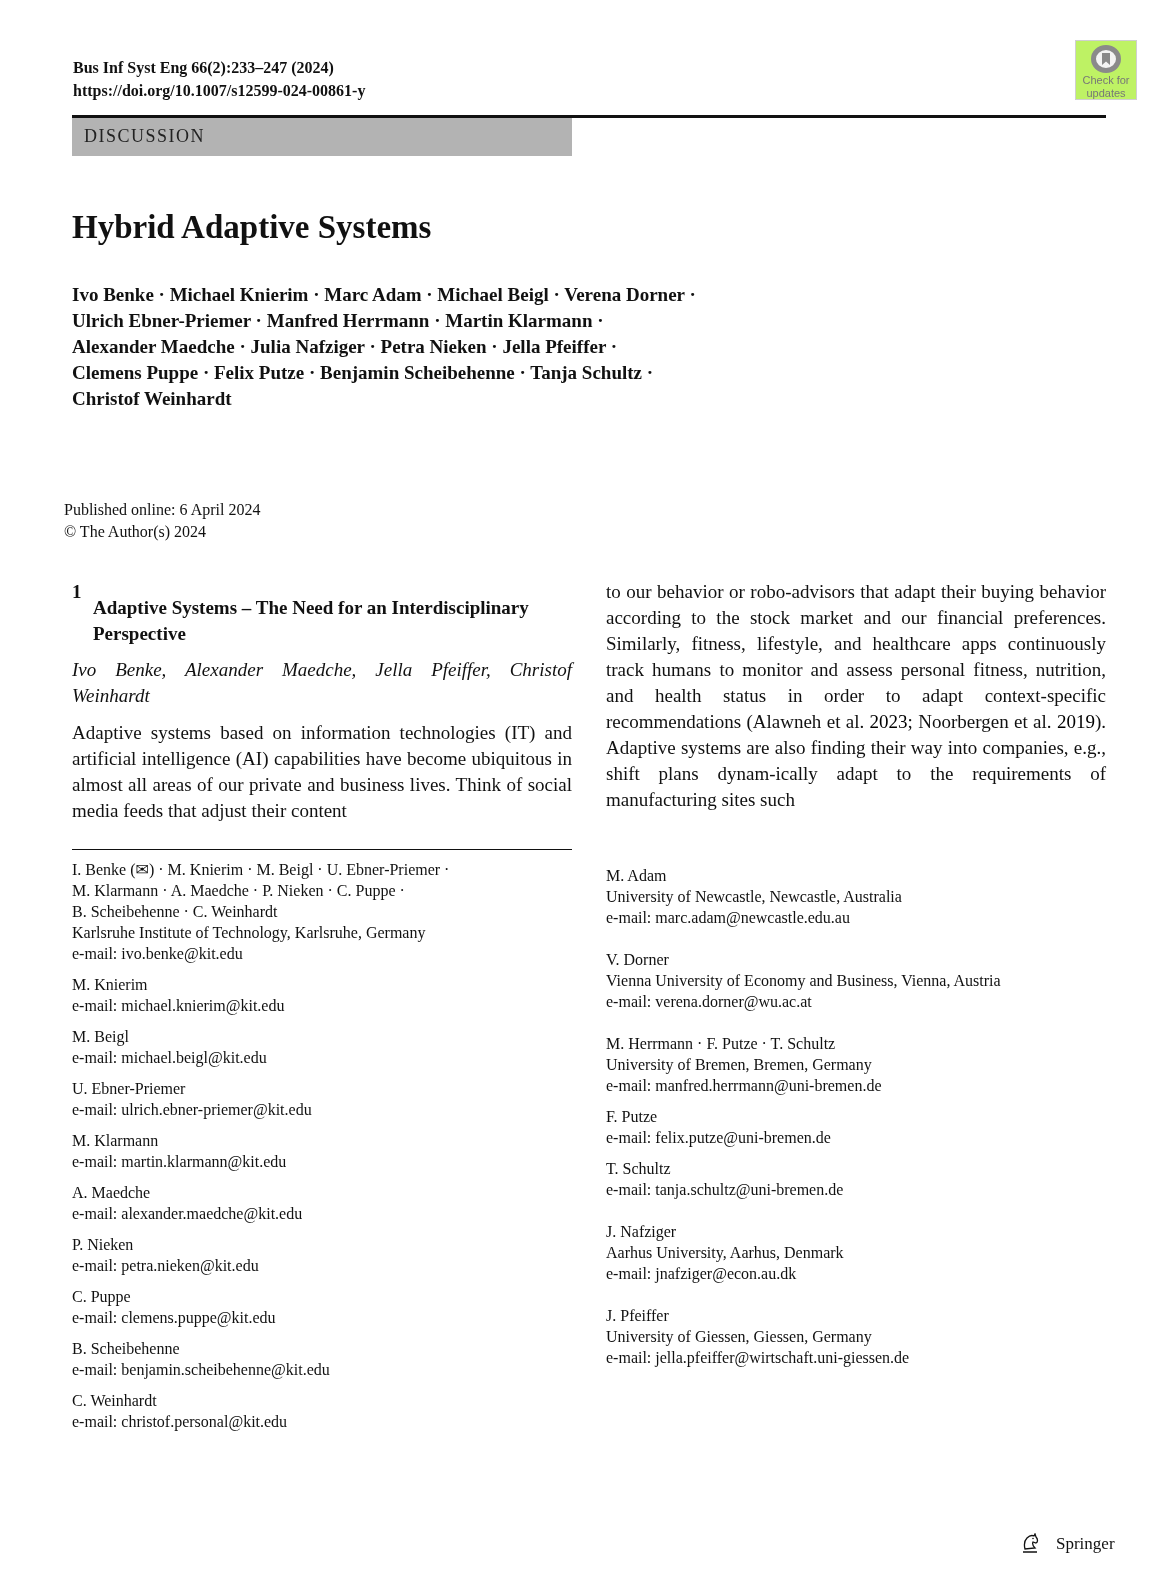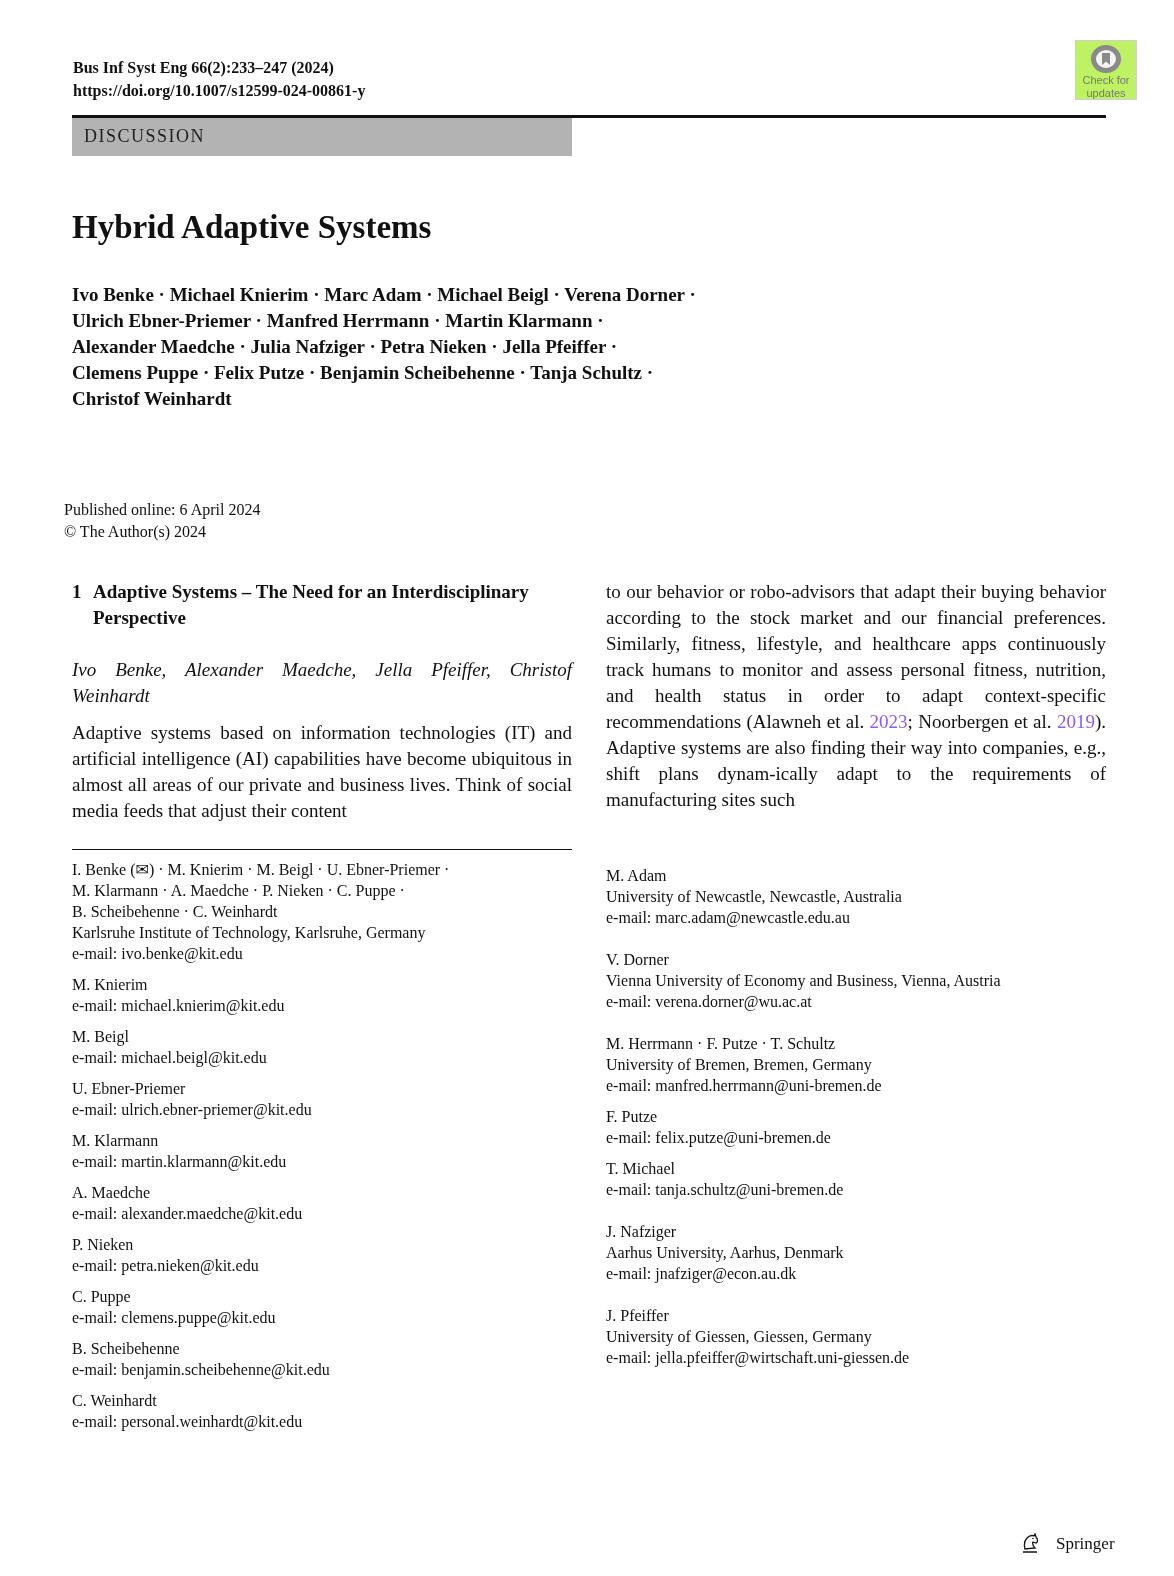--- a/index.html
+++ b/index.html
@@ -22,28 +22,28 @@
   .category-label { left: 84px; top: 126px; font-size: 18px; letter-spacing: 1.5px; color: #222; }
 
   .title { left: 72px; top: 207px; font-size: 33px; font-weight: bold; line-height: 40px; }
 
   .authors { left: 72px; top: 282px; width: 760px; font-size: 19px; font-weight: bold; line-height: 26px; }
 
   .pubinfo { left: 64px; top: 499px; font-size: 16px; line-height: 21.5px; }
 
   .section-head { left: 72px; top: 579px; width: 500px; font-size: 19px; font-weight: bold; line-height: 26px; }
   .section-head .num { position: absolute; left: 0; top: 0; }
-  .section-head .txt { display: block; padding-left: 21px; }
+  .section-head .txt { display: block; padding-left: 21px; margin-top: 16px; }
 
   .section-authors { left: 72px; top: 657px; width: 500px; font-size: 19px; font-style: italic; line-height: 26px; text-align: justify; text-align-last: left; word-spacing: 3px; }
 
   .body-text { font-size: 19px; line-height: 26px; text-align: justify; }
   .body-text.left { left: 72px; top: 720px; width: 500px; }
   .body-text.right { left: 606px; top: 579px; width: 500px; }
-  .cite { color: #8b5cf6; font-family: Liberation Serif, serif; }
+  .cite { color: #000000; font-family: Liberation Serif, serif; }
 
   .footnote-rule { left: 72px; top: 849px; width: 500px; height: 1px; background: #111; }
 
   .aff { font-size: 16px; line-height: 21px; width: 500px; }
   .aff-block { margin-bottom: 10px; }
   .col-left { left: 72px; top: 859px; }
   .col-right { left: 606px; top: 865px; }
   .gap-lg { margin-bottom: 21px; }
 
   .springer { left: 1020px; top: 1533px; font-size: 17px; display: flex; align-items: center; gap: 16px; }
@@ -128,21 +128,21 @@
   <div class="aff-block">
     <div>C. Puppe</div>
     <div>e-mail: clemens.puppe@kit.edu</div>
   </div>
   <div class="aff-block">
     <div>B. Scheibehenne</div>
     <div>e-mail: benjamin.scheibehenne@kit.edu</div>
   </div>
   <div class="aff-block">
     <div>C. Weinhardt</div>
-    <div>e-mail: personal.weinhardt@kit.edu</div>
+    <div>e-mail: christof.personal@kit.edu</div>
   </div>
 </div>
 
 <div class="abs aff col-right">
   <div class="aff-block gap-lg">
     <div>M. Adam</div>
     <div>University of Newcastle, Newcastle, Australia</div>
     <div>e-mail: marc.adam@newcastle.edu.au</div>
   </div>
   <div class="aff-block gap-lg">
@@ -153,21 +153,21 @@
   <div class="aff-block">
     <div>M. Herrmann · F. Putze · T. Schultz</div>
     <div>University of Bremen, Bremen, Germany</div>
     <div>e-mail: manfred.herrmann@uni-bremen.de</div>
   </div>
   <div class="aff-block">
     <div>F. Putze</div>
     <div>e-mail: felix.putze@uni-bremen.de</div>
   </div>
   <div class="aff-block gap-lg">
-    <div>T. Michael</div>
+    <div>T. Schultz</div>
     <div>e-mail: tanja.schultz@uni-bremen.de</div>
   </div>
   <div class="aff-block gap-lg">
     <div>J. Nafziger</div>
     <div>Aarhus University, Aarhus, Denmark</div>
     <div>e-mail: jnafziger@econ.au.dk</div>
   </div>
   <div class="aff-block">
     <div>J. Pfeiffer</div>
     <div>University of Giessen, Giessen, Germany</div>

